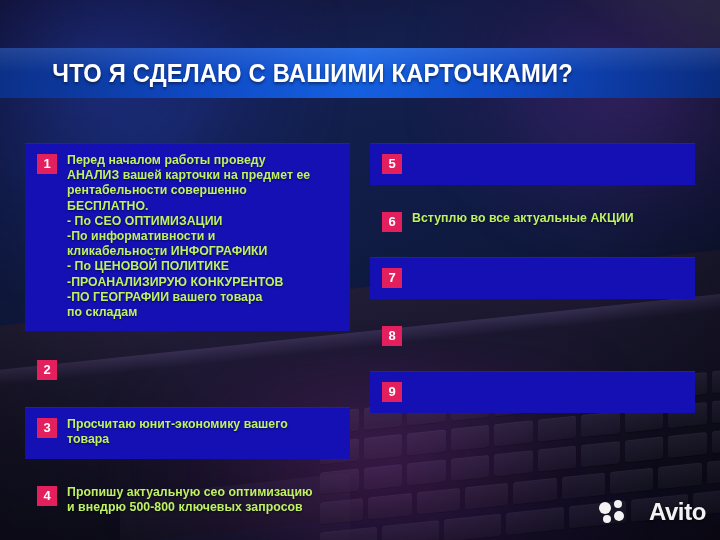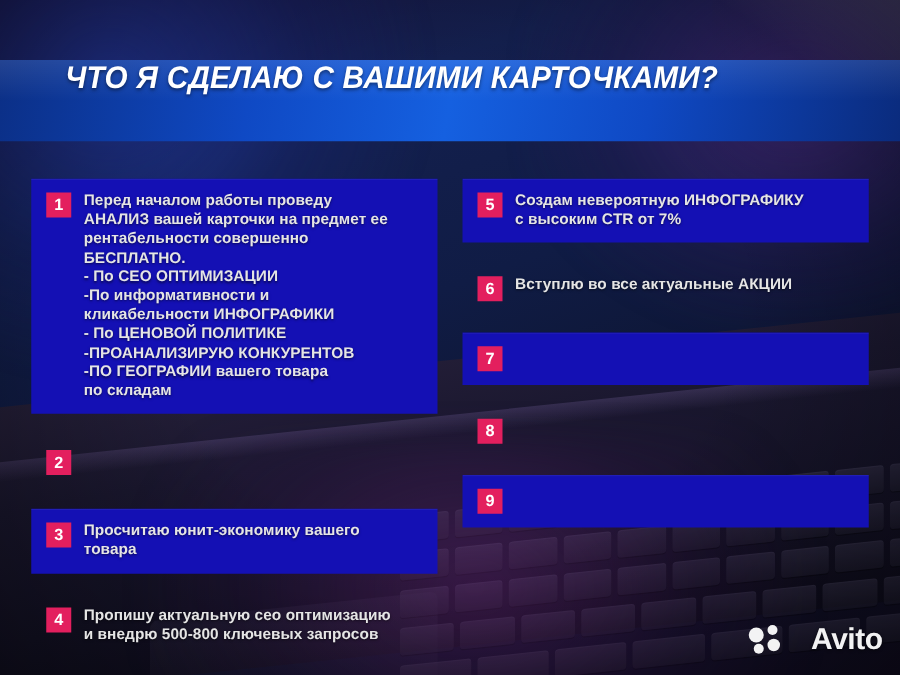--- a/index.html
+++ b/index.html
@@ -72,25 +72,24 @@
   .trackpad {
     position:absolute; left:120px; bottom:-40px; width:230px; height:95px;
     border-radius:6px;
     background:linear-gradient(180deg, rgba(60,55,85,0.45), rgba(30,28,48,0.35));
     transform:skewY(-6deg);
     opacity:0.6;
   }
 
   
   #title-band {
-    position:absolute; left:0; top:48px; width:720px; height:65px;
+    position:absolute; left:0; top:48px; width:720px; height:50px;
     background:linear-gradient(100deg, #0b2f86 0%, #0f49c4 28%, #1560e0 50%, #0f49c4 72%, #0a2b7d 100%);
-    display:flex; 
+    display:flex; align-items:center;
     z-index:5;
-    font-style:italic;
   }
   #title-band .sheen {
     position:absolute; left:0; top:0; width:100%; height:50%;
     background:linear-gradient(180deg, rgba(255,255,255,0.10), rgba(255,255,255,0));
     pointer-events:none;
   }
   .page-title {
     color:#ffffff;
     font-size:25px;
     font-weight:bold;
@@ -128,21 +127,21 @@
     background:#e31f5e;
     color:#ffffff;
     font-size:13px;
     font-weight:bold;
     line-height:20px;
     text-align:center;
     margin-right:10px;
     margin-top:1px;
   }
   .item-text {
-    color:#e5e5e5;
+    color:#bef264;
     font-size:12.3px;
     font-weight:bold;
     line-height:15.2px;
     white-space:pre-line;
     text-shadow:0 1px 2px rgba(0,0,0,0.55);
     letter-spacing:0.05px;
   }
 
   
   #col-left  .item:nth-child(1){ margin-bottom:18px; }
@@ -278,22 +277,20 @@
     <div class="item plain">
       <span class="badge">4</span>
       <span class="item-text">Пропишу актуальную сео оптимизацию
 и внедрю 500-800 ключевых запросов</span>
     </div>
   </div>
 
   <div class="column" id="col-right">
     <div class="item carded">
       <span class="badge">5</span>
-      <span class="item-text">Создам невероятную ИНФОГРАФИКУ
-с высоким CTR от 7%</span>
     </div>
     <div class="item plain">
       <span class="badge">6</span>
       <span class="item-text">Вступлю во все актуальные АКЦИИ</span>
     </div>
     <div class="item carded">
       <span class="badge">7</span>
     </div>
     <div class="item plain">
       <span class="badge">8</span>

